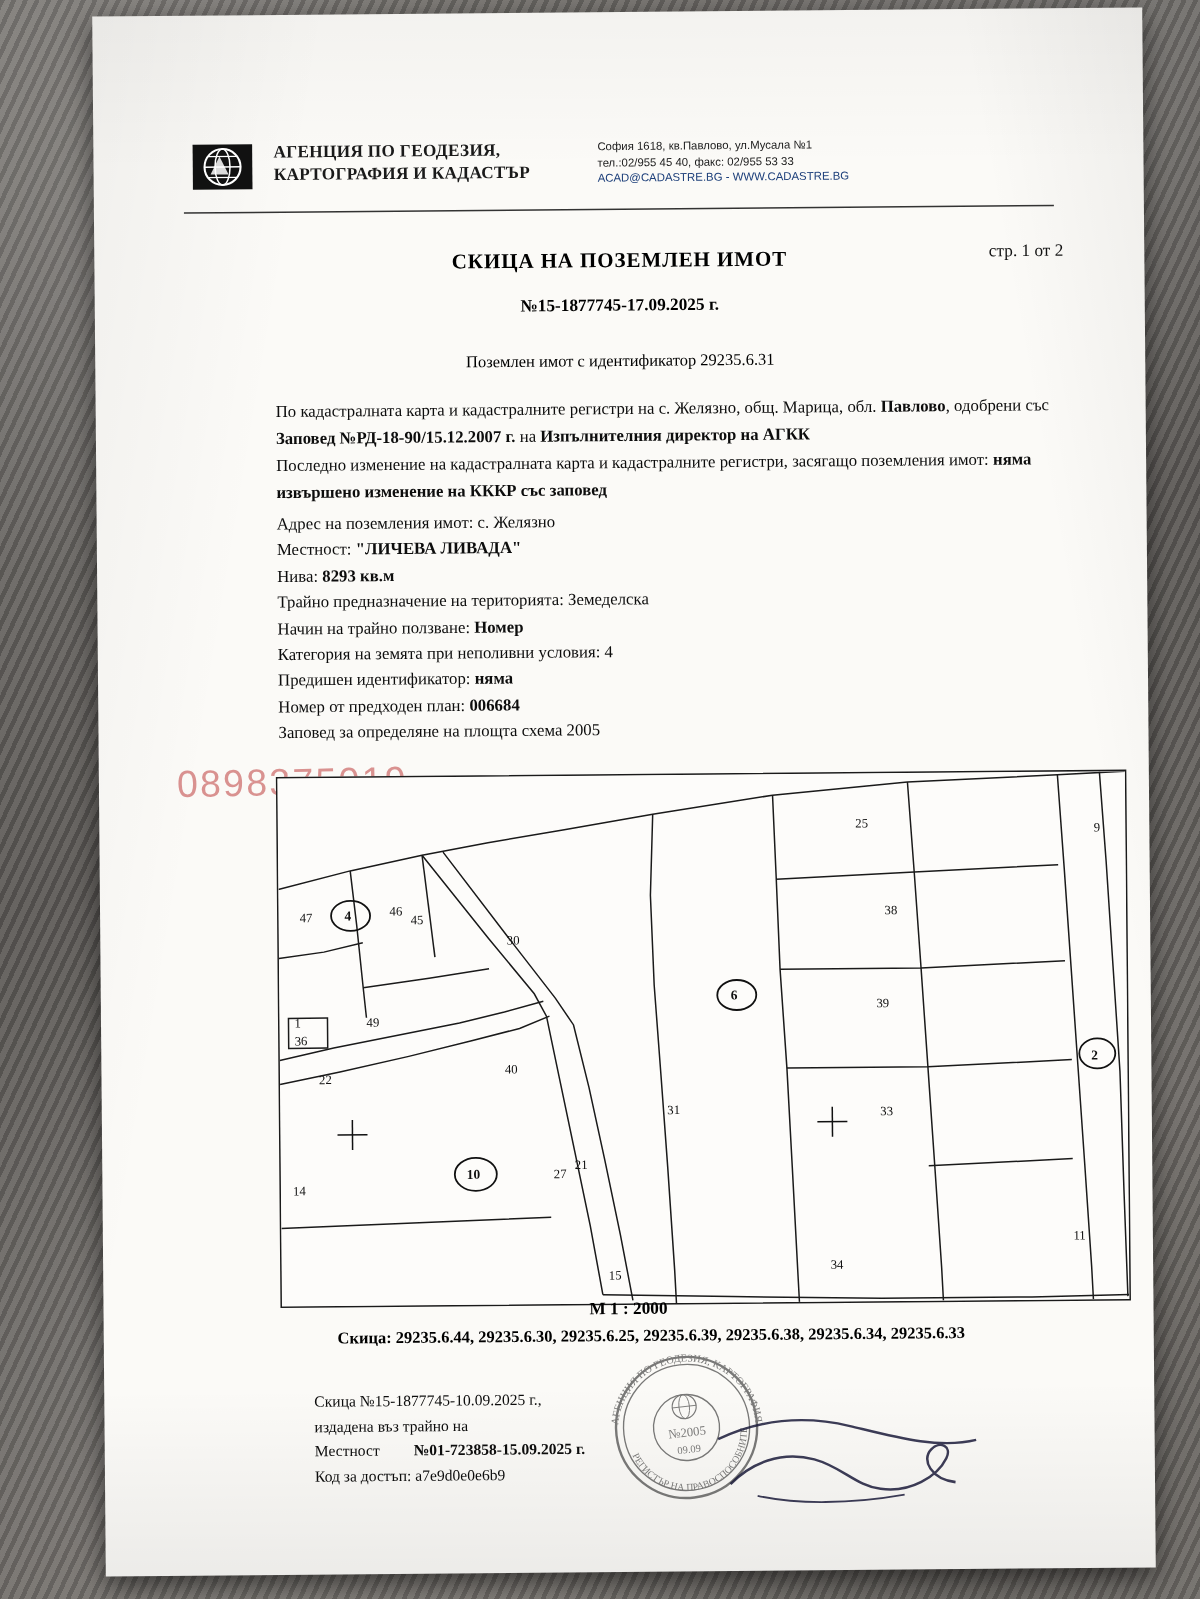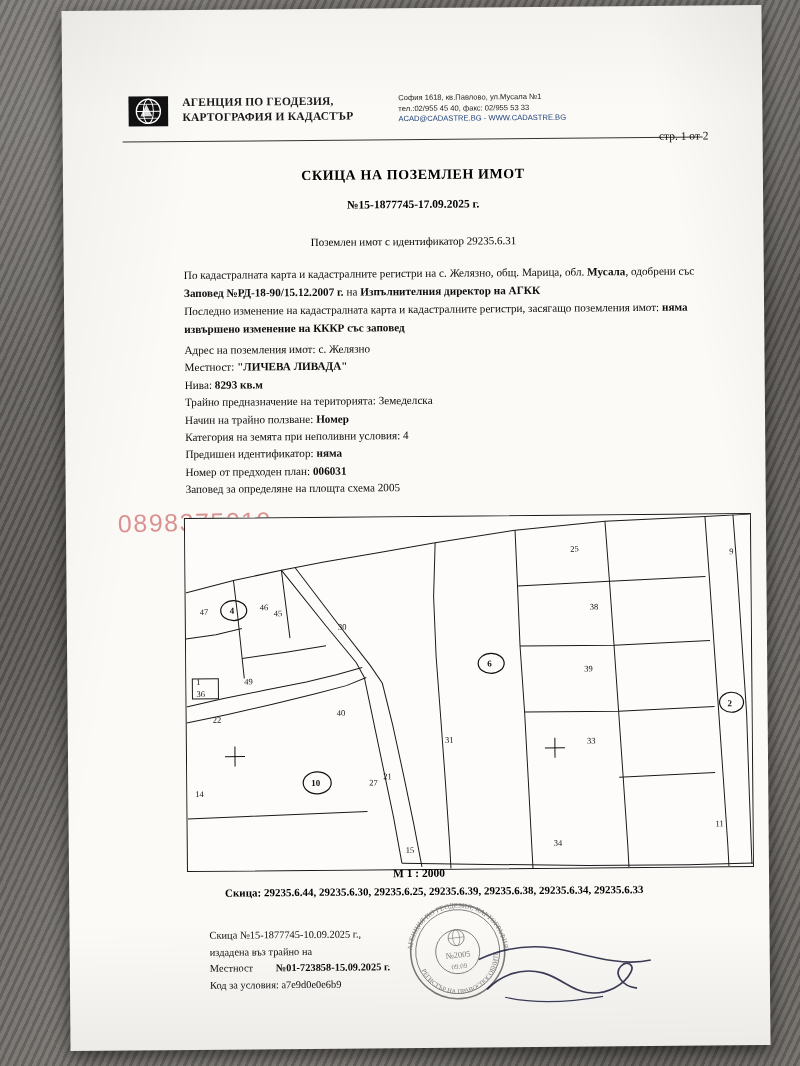--- a/index.html
+++ b/index.html
@@ -95,21 +95,21 @@
     position: absolute;
     left: 60px;
     top: 131px;
     width: 580px;
     height: 1px;
     background: #333;
   }
   .page-num {
     position: absolute;
     right: 54px;
-    top: 124px;
+    top: 156px;
     font-size: 11.5px;
     font-family: "Liberation Serif", serif;
     color: #111;
   }
 
   .doc-title {
     position: absolute;
     left: 0; right: 0;
     top: 159px;
     text-align: center;
@@ -266,21 +266,21 @@
     <div class="hdr-rule"></div>
     <div class="page-num">стр. 1 от 2</div>
 
     <div class="doc-title">СКИЦА НА ПОЗЕМЛЕН ИМОТ</div>
     <div class="doc-number">№15-1877745-17.09.2025 г.</div>
     <div class="doc-subject">Поземлен имот с идентификатор 29235.6.31</div>
 
     <div class="body-text">
       <p>
         По кадастралната карта и кадастралните регистри на с. Желязно, общ. Марица, обл.
-        <b>Мусала</b>, одобрени със <b>Заповед №РД-18-90/15.12.2007 г.</b> на <b>Изпълнителния директор на</b>
+        <b>Павлово</b>, одобрени със <b>Заповед №РД-18-90/15.12.2007 г.</b> на <b>Изпълнителния директор на</b>
         <b>АГКК</b>
       </p>
       <p>
         <span>Последно изменение на кадастралната карта и кадастралните регистри, засягащо поземления имот:</span>
         <b>няма извършено изменение на КККР със заповед</b>
       </p>
       <div class="fields">
         <div class="row">
           <span>Адрес на поземления имот:</span>
           <span>с. Желязно</span>
@@ -304,21 +304,21 @@
         <div class="row">
           <span>Категория на земята при неполивни условия:</span>
           <span>4</span>
         </div>
         <div class="row">
           <span>Предишен идентификатор:</span>
           <b>няма</b>
         </div>
         <div class="row">
           <span>Номер от предходен план:</span>
-          <b>006031</b>
+          <b>006684</b>
         </div>
         <div class="row">
           <span>Заповед за определяне на площта</span>
           <span>схема 2005</span>
         </div>
       </div>
     </div>
 
     <div class="watermark">0898375019</div>
 
@@ -412,21 +412,21 @@
     </div>
 
     <div class="footer">
       <div>Скица №15-1877745-10.09.2025 г.,</div>
       <div>издадена въз трайно на</div>
       <div>
         <span>Местност</span>
         <b>№01-723858-15.09.2025 г.</b>
       </div>
       <div>
-        <span>Код за условия:</span>
+        <span>Код за достъп:</span>
         <span>a7e9d0e0e6b9</span>
       </div>
     </div>
 
     <svg class="stamp" viewBox="0 0 120 112">
       <defs>
         <path id="stamp-arc" d="M14,58 a46,46 0 1,1 92,0"></path>
         <path id="stamp-arc-b" d="M20,58 a40,40 0 1,0 80,0"></path>
       </defs>
       <circle cx="60" cy="56" r="47" fill="none" stroke="#2b2b2b" stroke-width="1.6"></circle>

